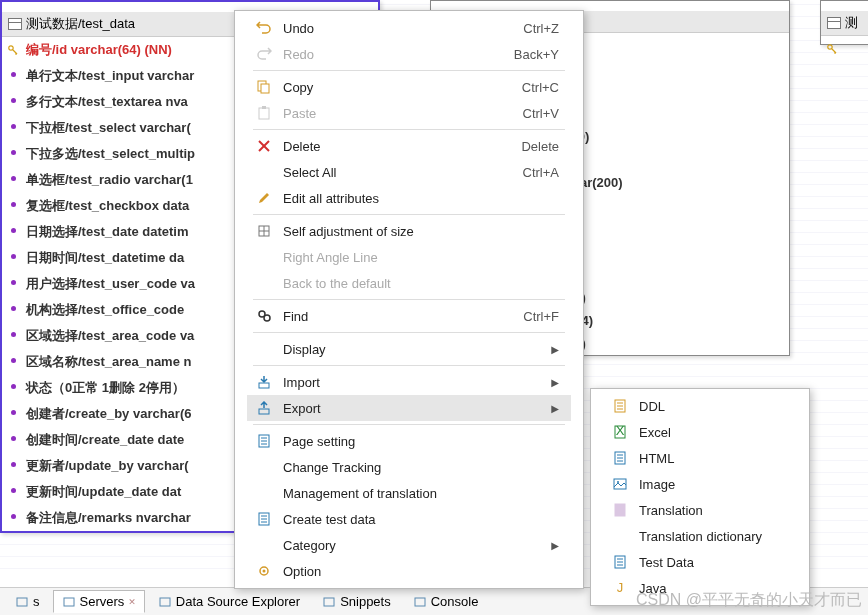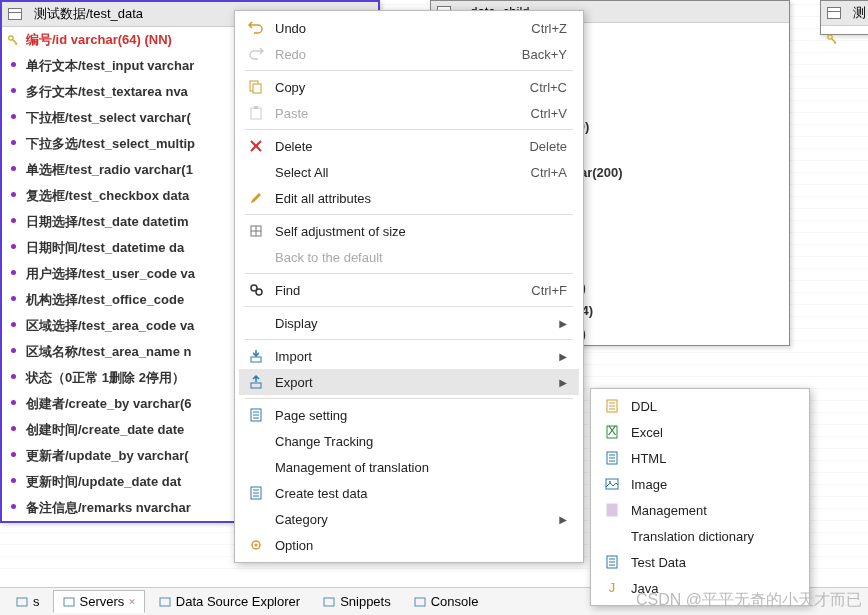--- a/index.html
+++ b/index.html
@@ -2,35 +2,35 @@
 <html><head>
 <meta charset="utf-8">
 <style>
 * { margin: 0; padding: 0; box-sizing: border-box; font-family: "Microsoft YaHei", Arial, sans-serif; font-size: 13px; }
 body { background: #fff; width: 868px; height: 615px; overflow: hidden; position: relative; }
 
 .canvas { position: relative; width: 100%; height: 580px; background: repeating-linear-gradient(0deg,#fff,#fff 11px,#f5f5fa 11px,#f5f5fa 12px), repeating-linear-gradient(90deg,#fff,#fff 11px,#f5f5fa 11px,#f5f5fa 12px); }
 
 .table-box { position: absolute; background: #fff; border: 1px solid #888; box-shadow: 2px 2px 4px rgba(0,0,0,0.15); }
 .table-box.selected { border: 2px solid #5a3ed8; }
-.table-header { background: #e8e8e8; border-bottom: 1px solid #ccc; padding: 3px 6px; display: flex; align-items: center; gap: 12px; }
+.table-header { background: #e8e8e8; border-bottom: 1px solid #ccc; padding: 3px 6px; display: flex; align-items: center; gap: 4px; margin-top: 10px; }
 .table-icon { width: 14px; height: 12px; background: #fff; border: 1px solid #777; position: relative; }
 .table-icon::before { content:""; position:absolute; left:0; right:0; top:3px; height:1px; background:#777; }
 .col { padding: 4px 6px 4px 24px; position: relative; white-space: nowrap; color: #333; font-weight: bold; }
 .col.pk { color: #d32f2f; }
 .key-icon { position: absolute; left: 6px; top: 6px; width: 10px; height: 10px; }
 .key-icon svg { width: 10px; height: 10px; }
 .dot { position: absolute; left: 9px; top: 9px; width: 5px; height: 5px; background: #8e2cc0; border-radius: 50%; }
 
 #t1 { left: 0; top: 0; width: 380px; }
 #t2 { left: 430; top: 0; width: 360px; }
 #t2 { left: 430px; }
 #t3 { left: 820px; top: 0; width: 200px; }
 
-.ctx { position: absolute; background: #fff; border: 1px solid #bbb; box-shadow: 2px 2px 8px rgba(0,0,0,0.25); padding: 4px 4px; z-index: 10; }
+.ctx { position: absolute; background: #fff; border: 1px solid #bbb; box-shadow: 2px 2px 8px rgba(0,0,0,0.25); padding: 4px 12px; z-index: 10; }
 #ctx1 { left: 234px; top: 10px; width: 350px; }
 #ctx2 { left: 590px; top: 388px; width: 220px; }
 .mi { display: flex; align-items: center; padding: 5px 12px 5px 8px; gap: 10px; cursor: default; }
 .mi.hover { background: #e6e6e6; }
 .mi .ic { width: 18px; height: 16px; display: flex; align-items: center; justify-content: center; }
 .mi .lbl { flex: 1; color: #222; }
 .mi.disabled .lbl { color: #aaa; }
 .mi .sc { color: #555; }
 .mi .arr { color: #555; font-size: 10px; }
 .sep { height: 1px; background: #ddd; margin: 3px 6px; }
@@ -189,20 +189,24 @@
           <svg width="14" height="14" viewBox="0 0 14 14">
             <rect x="2" y="2" width="10" height="10" fill="none" stroke="#777"></rect>
             <line x1="2" y1="7" x2="12" y2="7" stroke="#777"></line>
             <line x1="7" y1="2" x2="7" y2="12" stroke="#777"></line>
           </svg>
         </span>
         <span class="lbl">Self adjustment of size</span>
       </div>
       <div class="mi disabled">
         <span class="ic"></span>
+        <span class="lbl">Right Angle Line</span>
+      </div>
+      <div class="mi disabled">
+        <span class="ic"></span>
         <span class="lbl">Back to the default</span>
       </div>
       <div class="sep"></div>
       <div class="mi">
         <span class="ic">
           <svg width="14" height="14" viewBox="0 0 14 14">
             <circle cx="5" cy="5" r="3" fill="none" stroke="#333" stroke-width="1.5"></circle>
             <circle cx="10" cy="9" r="3" fill="none" stroke="#333" stroke-width="1.5"></circle>
           </svg>
         </span>
@@ -323,21 +327,21 @@
           </svg>
         </span>
         <span class="lbl">Image</span>
       </div>
       <div class="mi">
         <span class="ic">
           <svg width="14" height="14" viewBox="0 0 14 14">
             <rect x="2" y="1" width="10" height="12" fill="#8a4aa0" opacity="0.3" stroke="#8a4aa0"></rect>
           </svg>
         </span>
-        <span class="lbl">Management</span>
+        <span class="lbl">Translation</span>
       </div>
       <div class="mi">
         <span class="ic"></span>
         <span class="lbl">Translation dictionary</span>
       </div>
       <div class="mi">
         <span class="ic">
           <svg width="14" height="14" viewBox="0 0 14 14">
             <rect x="2" y="1" width="10" height="12" fill="#fff" stroke="#2a7ab0"></rect>
             <line x1="4" y1="4" x2="10" y2="4" stroke="#2a7ab0"></line>

